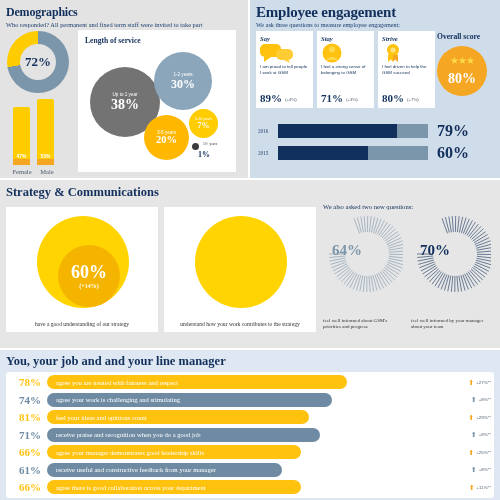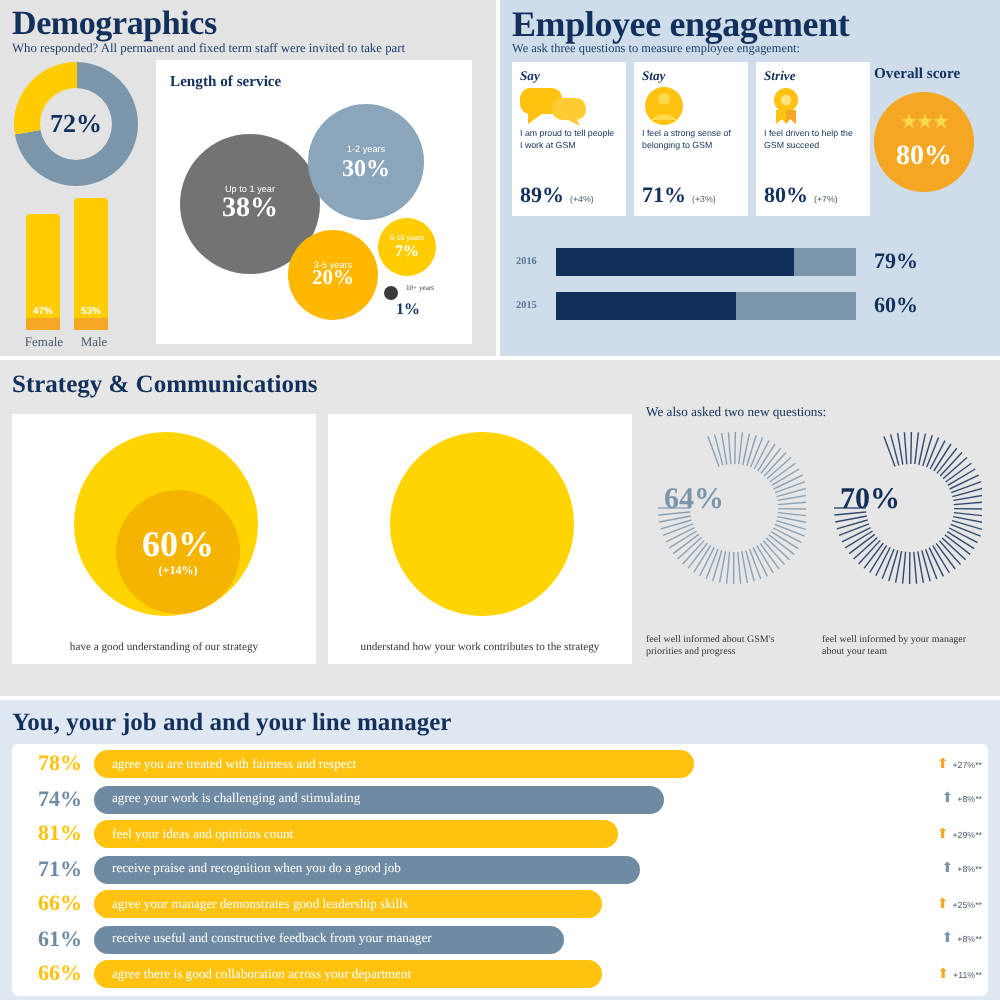--- a/index.html
+++ b/index.html
@@ -22,21 +22,21 @@
     color: #1c3f6e;
     font-family: "Liberation Serif", serif;
   }
 
   
   .demo {
     position:absolute; left:0; top:0; width:248px; height:178px;
     background:#e3e3e3;
     padding:5px 6px;
   }
-  .demo .sec-title { font-size:17px; line-height:14px; }
+  .demo .sec-title { font-size:12px; line-height:14px; }
   .demo .sub { font-size:6.4px; line-height:9px; margin-top:1px; }
 
   .donut {
     position:absolute; left:7px; top:31px; width:62px; height:62px;
     border-radius:50%;
     background:
       conic-gradient(from -100deg, #ffcc00 0 28%, #7b96ab 28% 100%);
     display:flex; align-items:center; justify-content:center;
   }
   .donut::after {
@@ -82,21 +82,21 @@
   .bub .val { font-family:"Liberation Serif",serif; font-weight:bold; line-height:1; }
   .bub-dot-label {
     position:absolute; text-align:center;
     font-family:"Liberation Serif",serif; color:#12305c;
   }
 
   .eng {
     position:absolute; left:250px; top:0; width:250px; height:178px;
     background:#cfdcea; padding:5px 6px;
   }
-  .eng .sec-title { font-size:18px; line-height:14px; }
+  .eng .sec-title { font-size:15px; line-height:14px; }
   .eng .sub { font-size:6.2px; line-height:9px; margin-top:1px; }
 
   .qcards { position:absolute; left:6px; top:31px; display:flex; gap:4px; }
   .qcard {
     width:57px; height:77px; background:#fff; padding:4px 4px 0 4px;
     position:relative;
   }
   .qcard .qname {
     font-family:"Liberation Serif",serif; font-style:italic; font-weight:bold;
     font-size:6.6px; color:#12305c;
@@ -140,21 +140,21 @@
   .yrow .yr {
     width:20px; font-family:"Liberation Serif",serif; font-weight:bold;
     font-size:5.2px; color:#4a6party; color:#5a7796;
   }
   .ytrack {
     position:relative; height:14px; width:150px; background:#7b96ab;
   }
   .yfill { position:absolute; left:0; top:0; bottom:0; background:#12305c; }
   .yval {
     margin-left:9px; font-family:"Liberation Serif",serif; font-weight:bold;
-    font-size:11px; color:#12305c;text-align:center;
+    font-size:16px; color:#12305c;text-align:center;
   }
 
   
   .strat {
     position:absolute; left:0; top:180px; width:500px; height:168px;
     background:#e6e6e6;
   }
   .strat-head {
     position:absolute; left:6px; top:5px;
     font-family:"Liberation Serif",serif; font-weight:bold;

